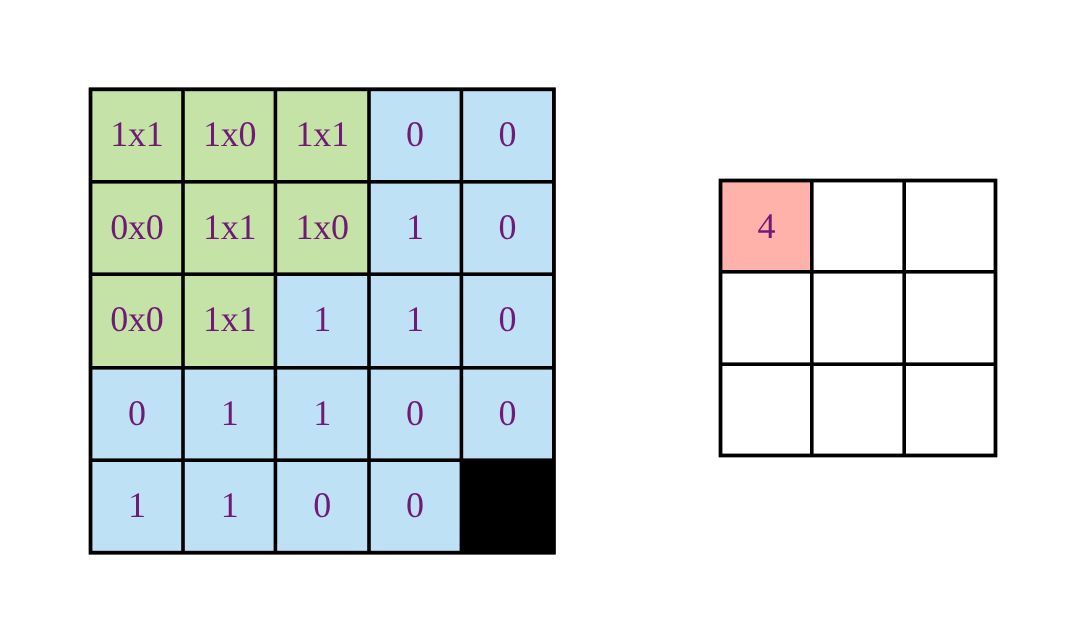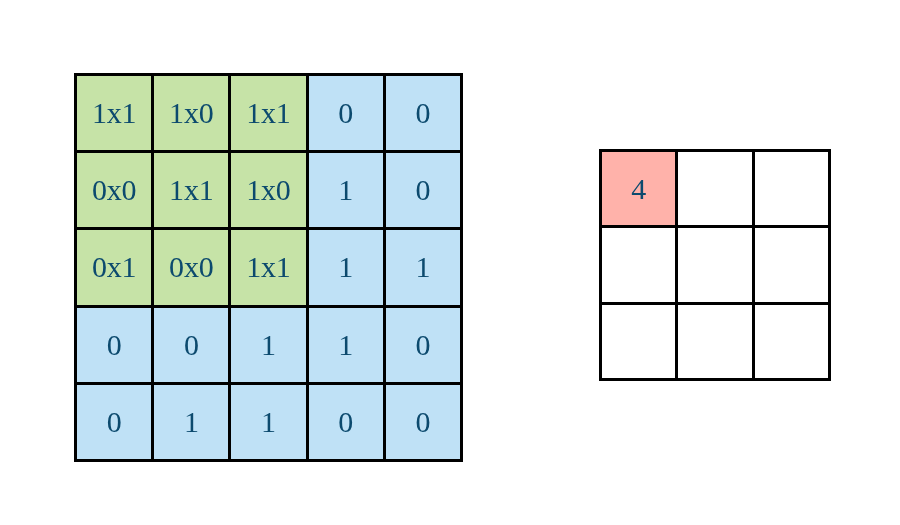--- a/index.html
+++ b/index.html
@@ -23,21 +23,21 @@
     display: grid;
     box-sizing: content-box;
     background: #000000;
     border: 3px solid #000000;
   }
   .grid .cell {
     box-sizing: border-box;
     display: flex;
     align-items: center;
     justify-content: center;
-    color: #0c4a6e;
+    color: #701a75;
     line-height: 1;
     white-space: nowrap;
     user-select: none;
     text-align: right;
   }
 
   
   #input-matrix {
     left: 74px;
     top: 73px;
@@ -75,21 +75,20 @@
       <div class="cell kernel">1x1</div>
       <div class="cell kernel">1x0</div>
       <div class="cell kernel">1x1</div>
       <div class="cell plain">0</div>
       <div class="cell plain">0</div>
       <div class="cell kernel">0x0</div>
       <div class="cell kernel">1x1</div>
       <div class="cell kernel">1x0</div>
       <div class="cell plain">1</div>
       <div class="cell plain">0</div>
-      <div class="cell kernel">0x1</div>
       <div class="cell kernel">0x0</div>
       <div class="cell kernel">1x1</div>
       <div class="cell plain">1</div>
       <div class="cell plain">1</div>
       <div class="cell plain">0</div>
       <div class="cell plain">0</div>
       <div class="cell plain">1</div>
       <div class="cell plain">1</div>
       <div class="cell plain">0</div>
       <div class="cell plain">0</div>

